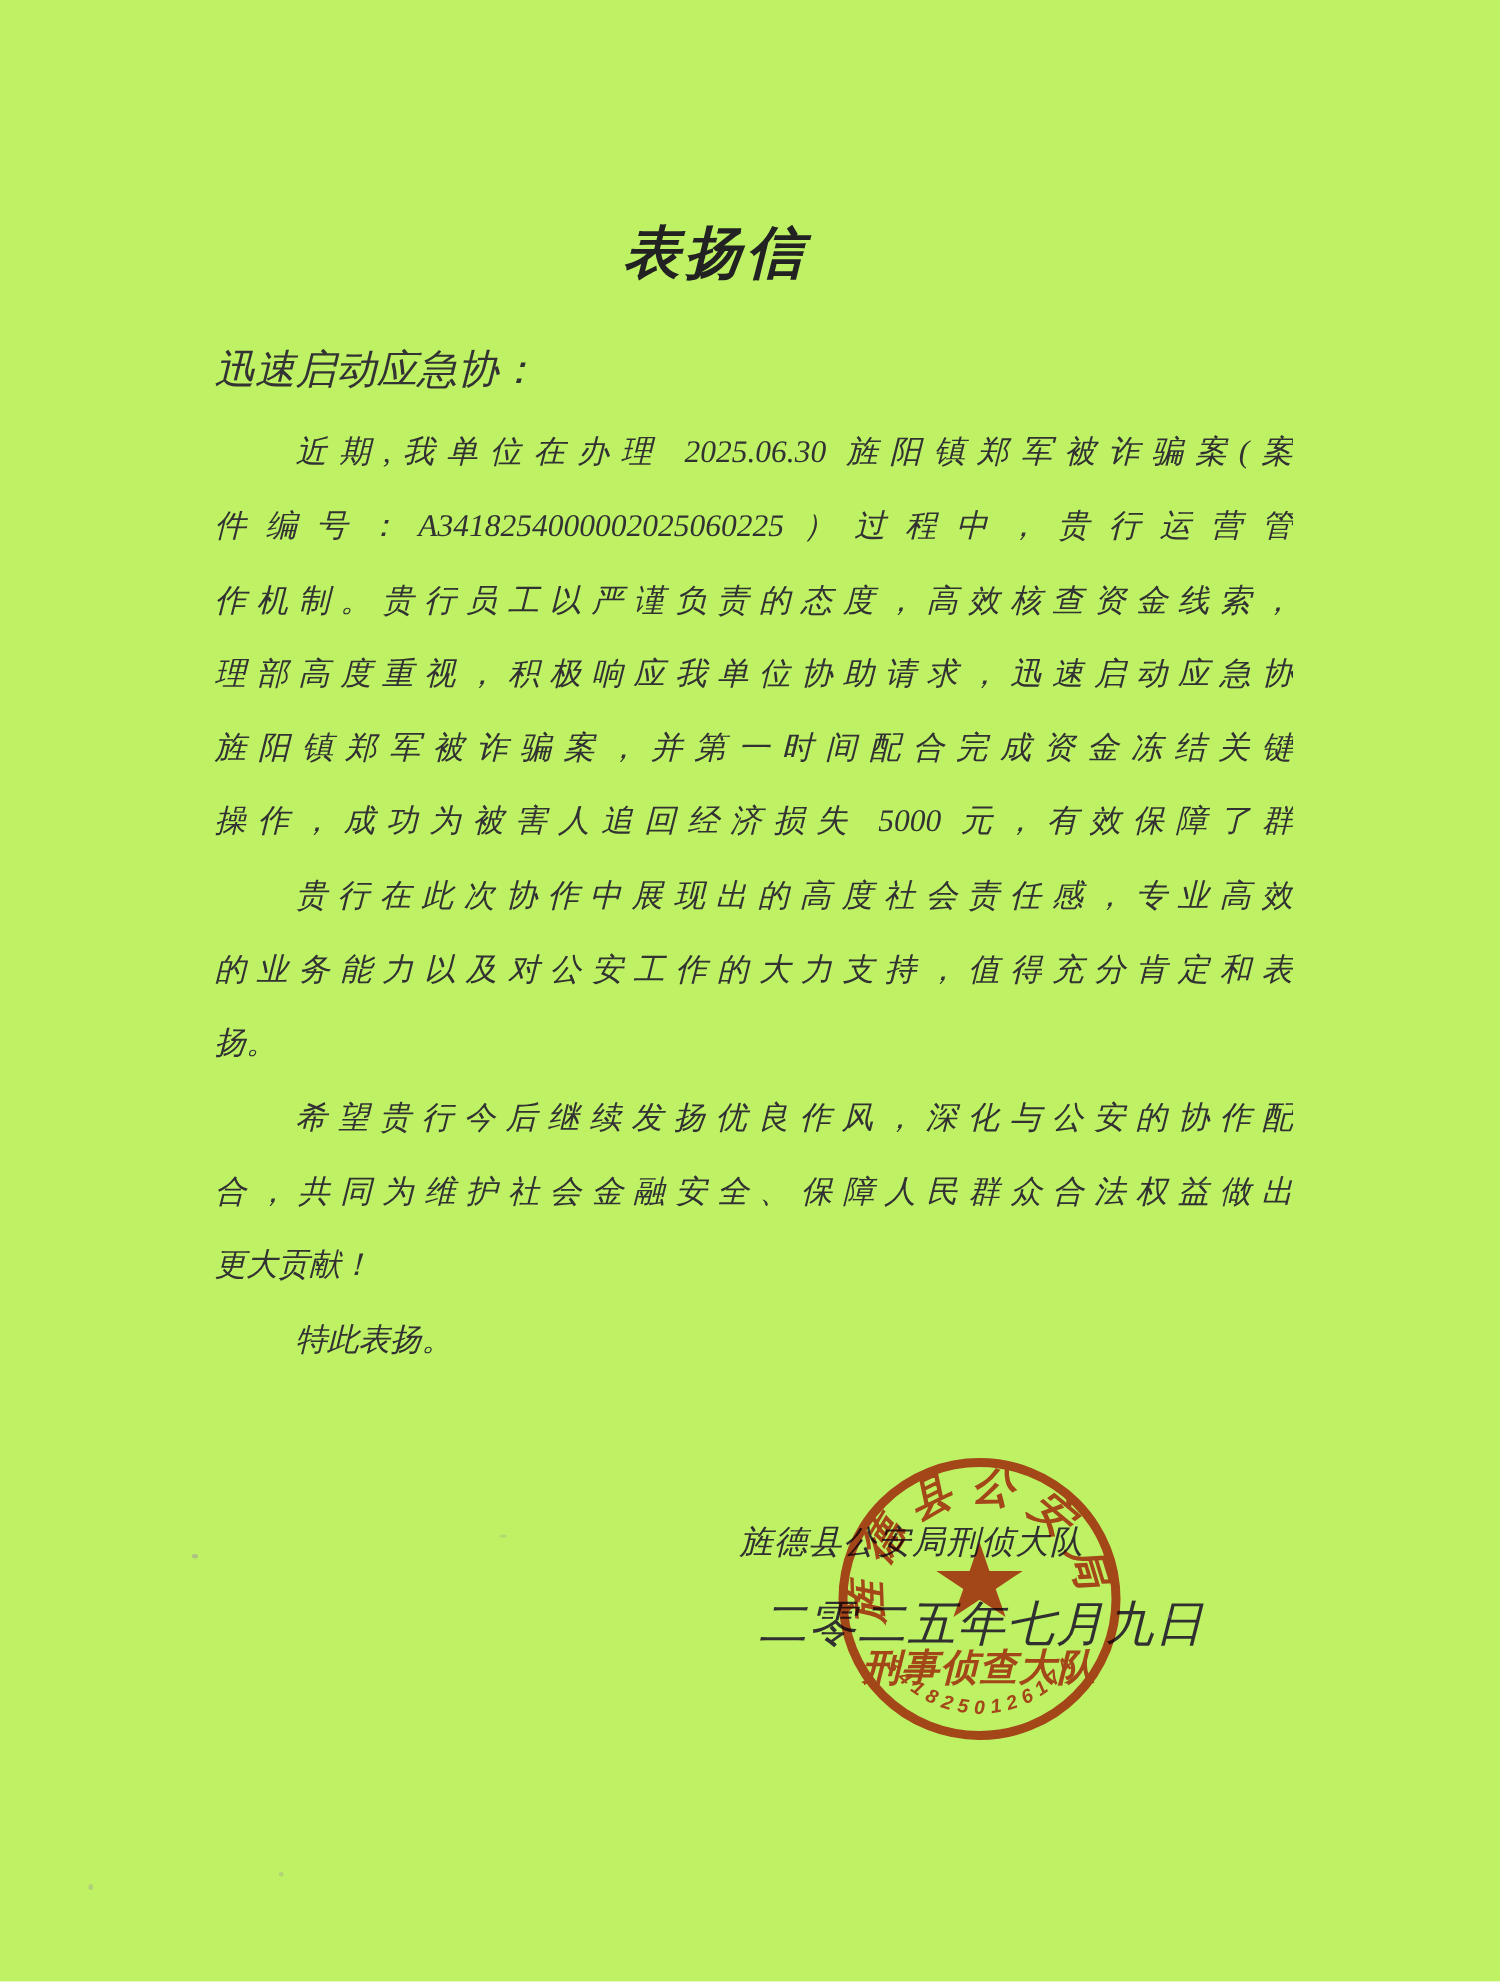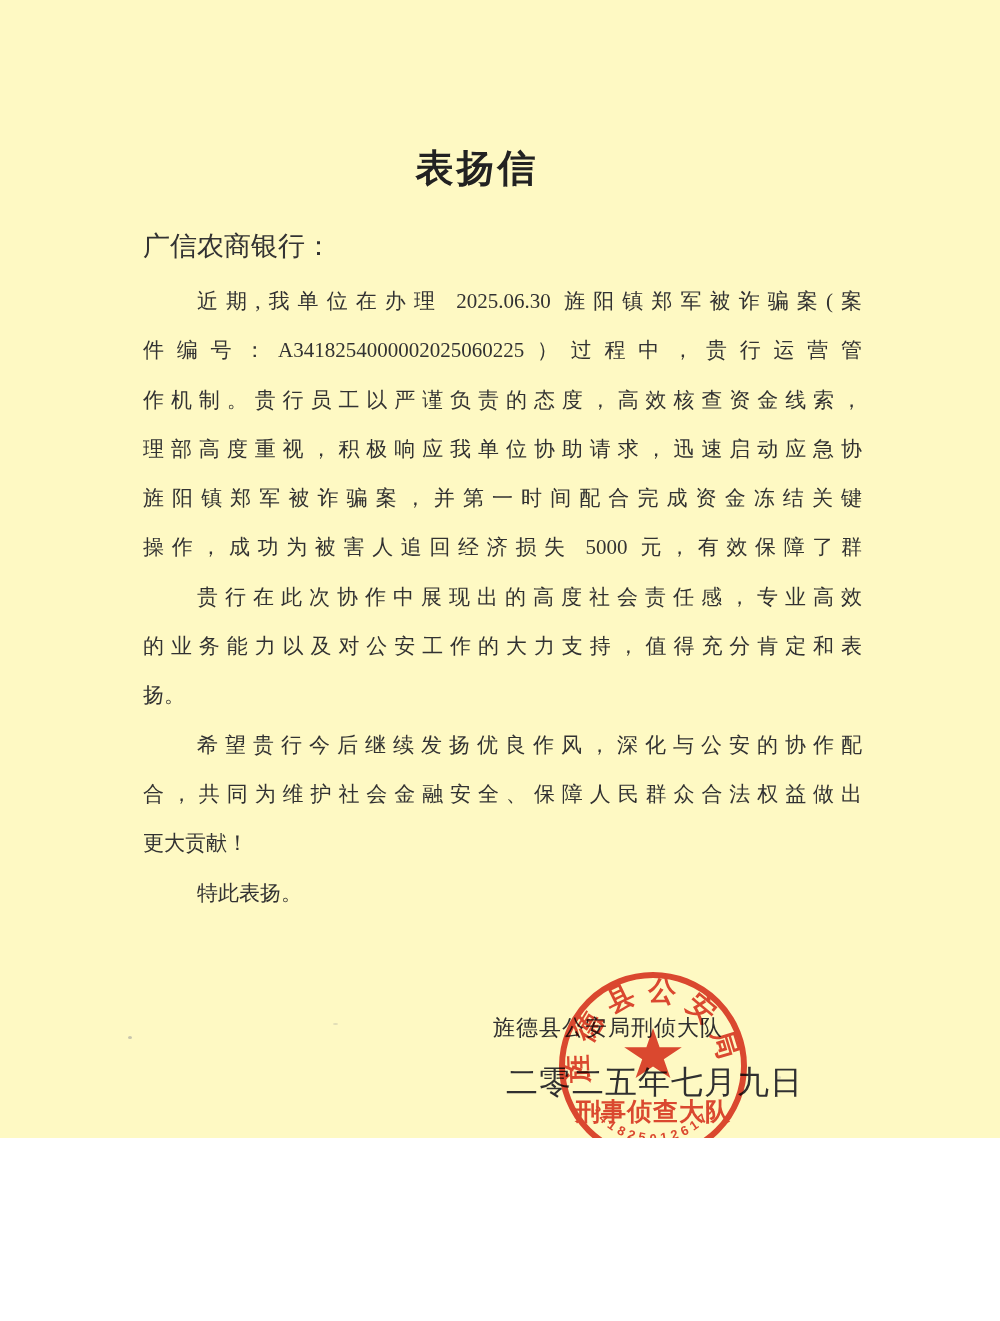--- a/index.html
+++ b/index.html
@@ -1,24 +1,25 @@
 <!DOCTYPE html>
 <html><head>
 <meta charset="utf-8">
 <style>
   * { margin: 0; padding: 0; box-sizing: border-box; }
   html, body { background: #ffffff; }
   .page {
     position: relative;
     width: 1000px;
-    height: 1138px;
-    background: #fef9c3;
+    height: 1321px;
+    background: #bef264;
     overflow: hidden;
     font-family: "Liberation Serif", "DejaVu Serif", serif;
     color: #333333;
+    font-style: italic;
   }
   .doc-title {
     position: absolute;
     top: 143px;
     left: 0;
     width: 954px;
     text-align: center;
     font-size: 38px;
     font-weight: bold;
     letter-spacing: 3px;
@@ -136,21 +137,21 @@
   .sp4 { left: 186px; top: 1248px; width: 3px; height: 3px; opacity: 0.35; }
   .sp5 { left: 778px; top: 1076px; width: 3px; height: 3px; opacity: 0.3; }
 </style>
 </head>
 <body>
 
 <div class="page">
 
   <div class="doc-title">表扬信</div>
 
-  <div class="salutation">广信农商银行：</div>
+  <div class="salutation">迅速启动应急协：</div>
 
   <div class="body-lines">
     <div class="line fill indent">近期,我单位在办理 2025.06.30 旌阳镇郑军被诈骗案(案</div>
     <div class="line fill">件编号：A3418254000002025060225）过程中，贵行运营管</div>
     <div class="line fill">作机制。贵行员工以严谨负责的态度，高效核查资金线索，</div>
     <div class="line fill">理部高度重视，积极响应我单位协助请求，迅速启动应急协</div>
     <div class="line fill">旌阳镇郑军被诈骗案，并第一时间配合完成资金冻结关键</div>
     <div class="line fill">操作，成功为被害人追回经济损失 5000 元，有效保障了群</div>
     <div class="line fill indent">贵行在此次协作中展现出的高度社会责任感，专业高效</div>
     <div class="line fill">的业务能力以及对公安工作的大力支持，值得充分肯定和表</div>

